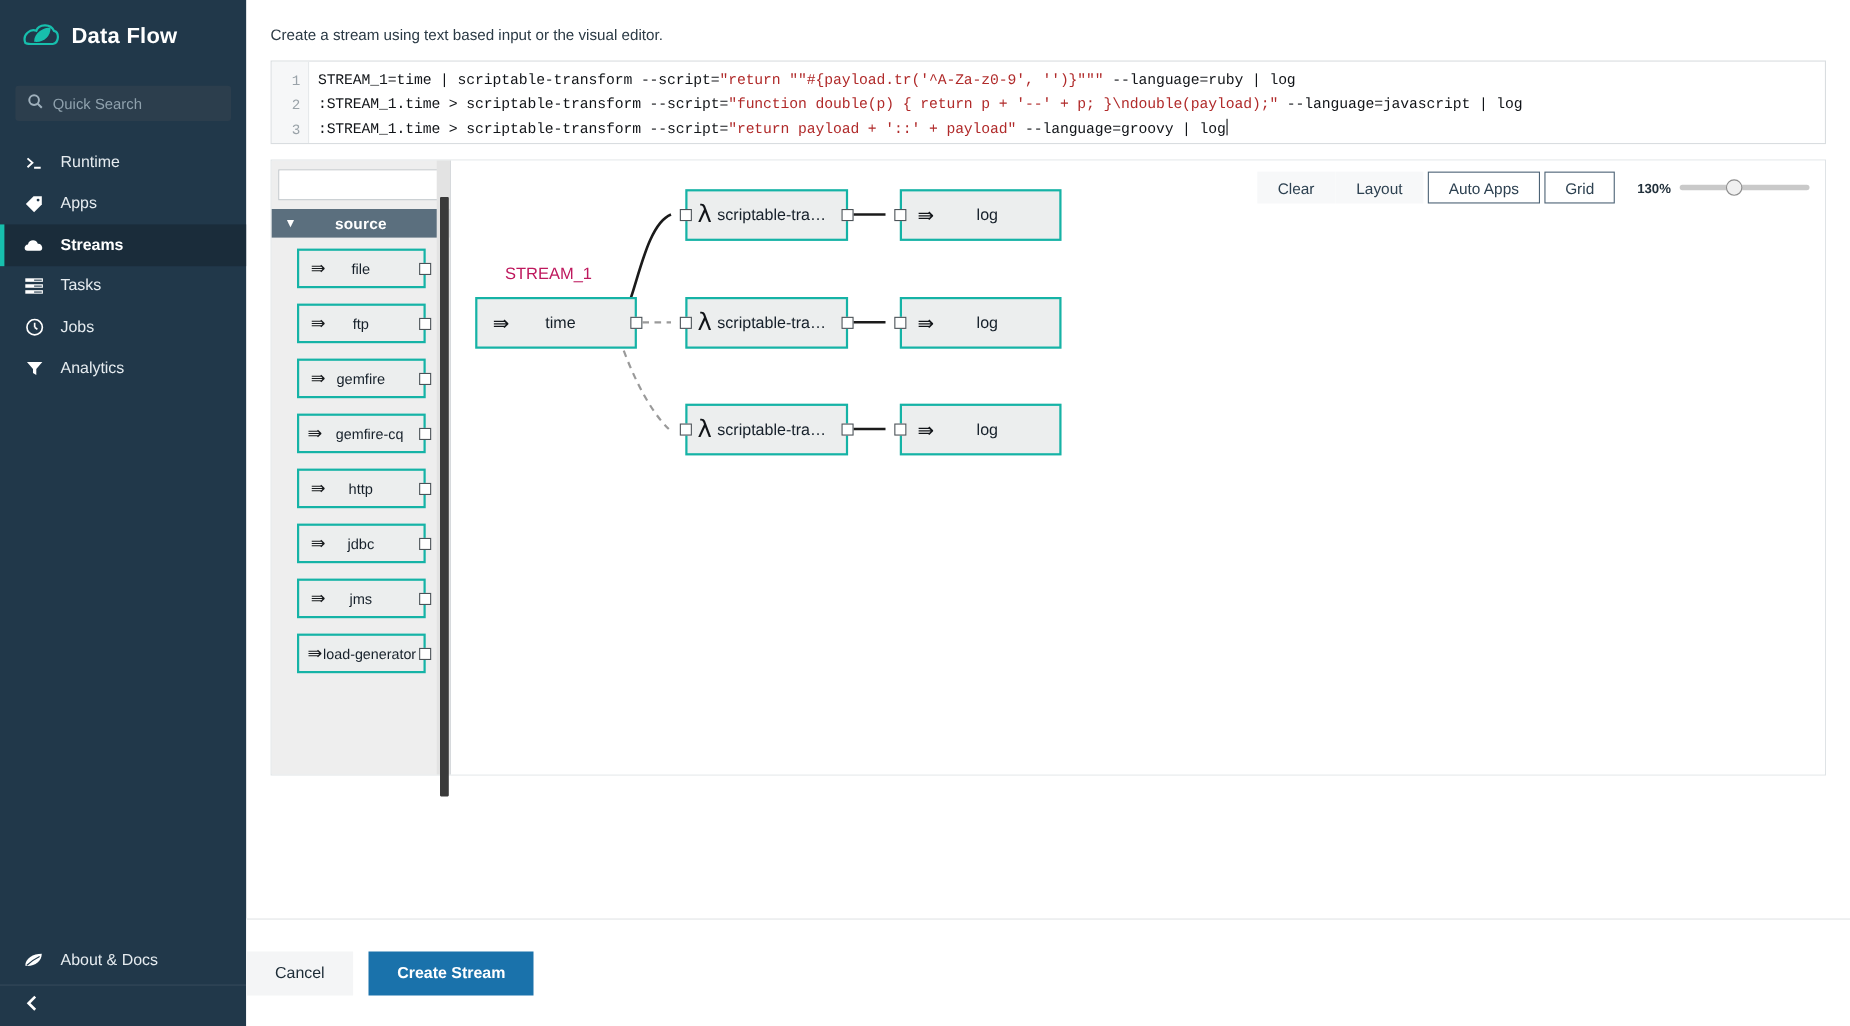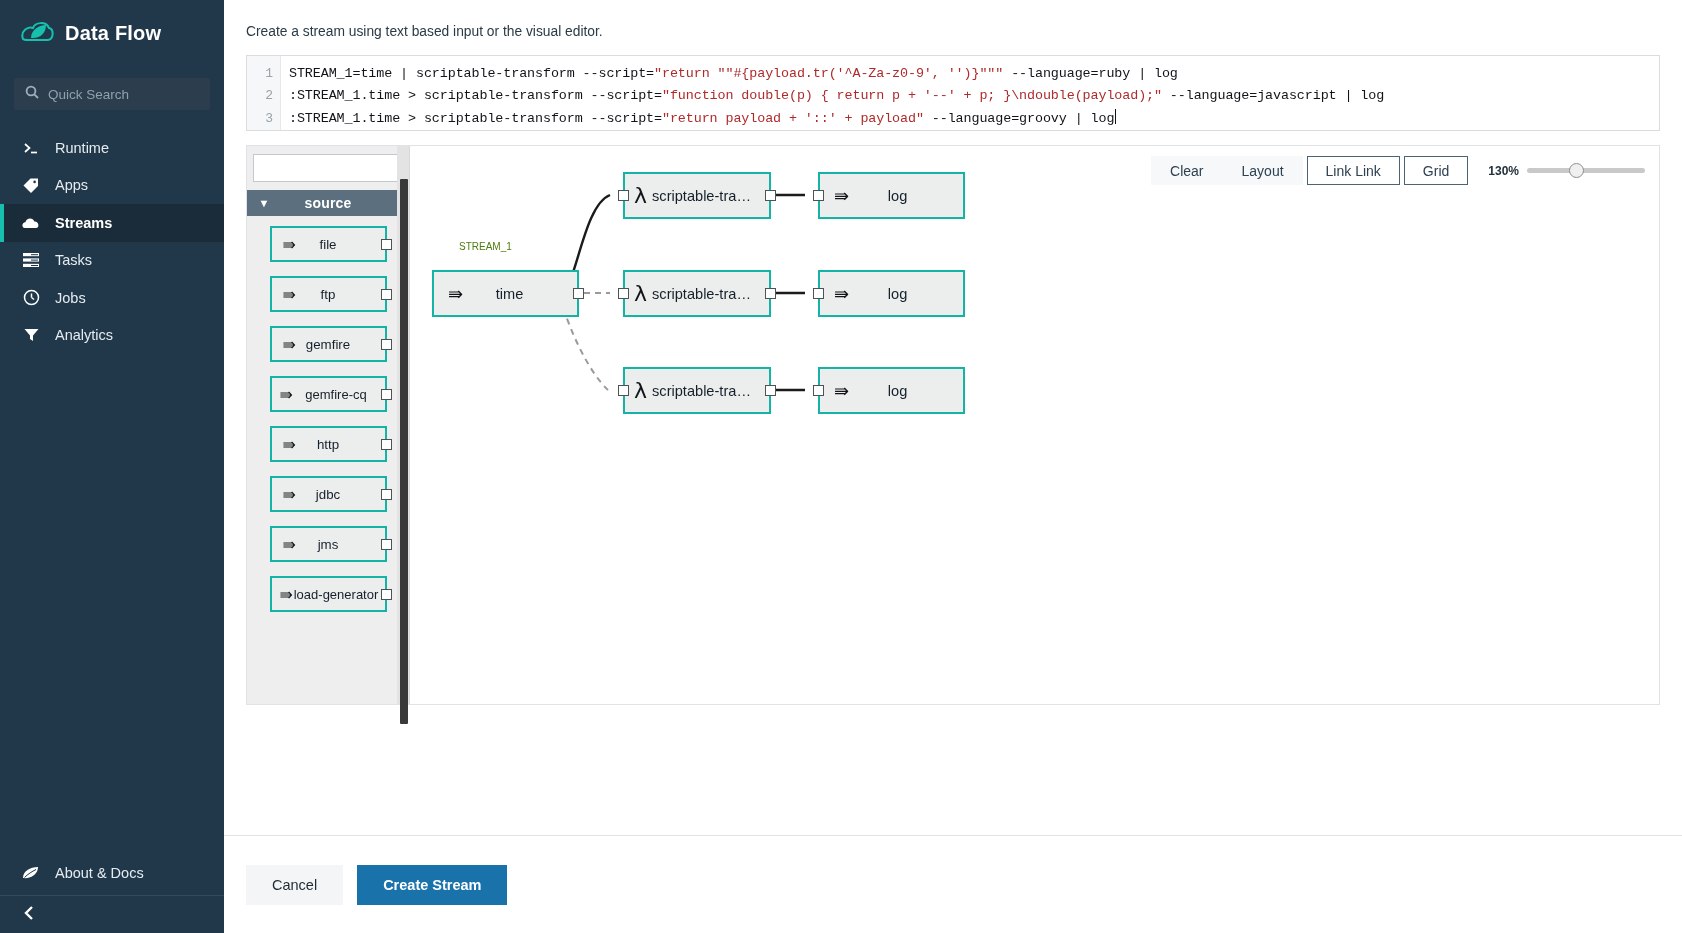--- a/index.html
+++ b/index.html
@@ -115,29 +115,29 @@
 
   .gnode { position: absolute; border: 2px solid #15b3a6; background: #eceeee;
     height: 47px; display: flex; align-items: center; }
   .gnode .lam { font-size: 22px; margin-left: 9px; color: #111418;
     font-family: "DejaVu Sans", sans-serif; }
   .gnode .garrow { font-size: 18px; margin-left: 14px; color: #111418; }
   .gnode .gname { font-size: 14.6px; color: #16202a; margin-left: 5px; }
   .gnode.log .gname { flex: 1; text-align: center; padding-right: 22px; }
   .gnode .port.in { left: -7px; top: 16px; }
   .gnode .port.out { right: -7px; top: 16px; }
-  .stream-label { position: absolute; font-size: 10px; color: #4d7c0f; }
+  .stream-label { position: absolute; font-size: 15px; color: #be185d; }
 
   svg.links { position: absolute; left: 0; top: 0; width: 100%; height: 100%;
     pointer-events: none; }
 
   
   .footer { position: absolute; left: 0; bottom: 0; width: 100%; height: 98px;
     border-top: 1px solid #e1e4e6; background: #ffffff; display: flex;
-    align-items: center; gap: 14px; padding-left: 22px; }
+    align-items: center; gap: 14px; }
   .btn-cancel { height: 40px; padding: 0 26px; background: #f4f5f6; border: 0;
     font-size: 14.5px; color: #1c2b36; cursor: pointer;
     font-family: "Liberation Sans", sans-serif; display: flex; align-items: center; }
   .btn-primary { height: 40px; padding: 0 26px; background: #1a72ab; border: 0;
     font-size: 14.5px; color: #ffffff; font-weight: bold; cursor: pointer;
     font-family: "Liberation Sans", sans-serif; display: flex; align-items: center; }
 </style>
 </head>
 <body>
 
@@ -326,21 +326,21 @@
         <div class="pal-scroll">
           <div class="pal-thumb"></div>
         </div>
       </div>
 
       <div class="canvas">
 
         <div class="canvas-toolbar">
           <div class="tbtn">Clear</div>
           <div class="tbtn">Layout</div>
-          <div class="tbtn bordered">Link Link</div>
+          <div class="tbtn bordered">Auto Apps</div>
           <div class="tbtn bordered">Grid</div>
           <span class="zoomlabel">130%</span>
           <div class="slider">
             <div class="slider-track"></div>
             <div class="slider-thumb"></div>
           </div>
         </div>
 
         <svg class="links">
           <path d="M150 147 C166 147,172 60,200 49" fill="none" stroke="#1b1b1b" stroke-width="2.4"></path>

